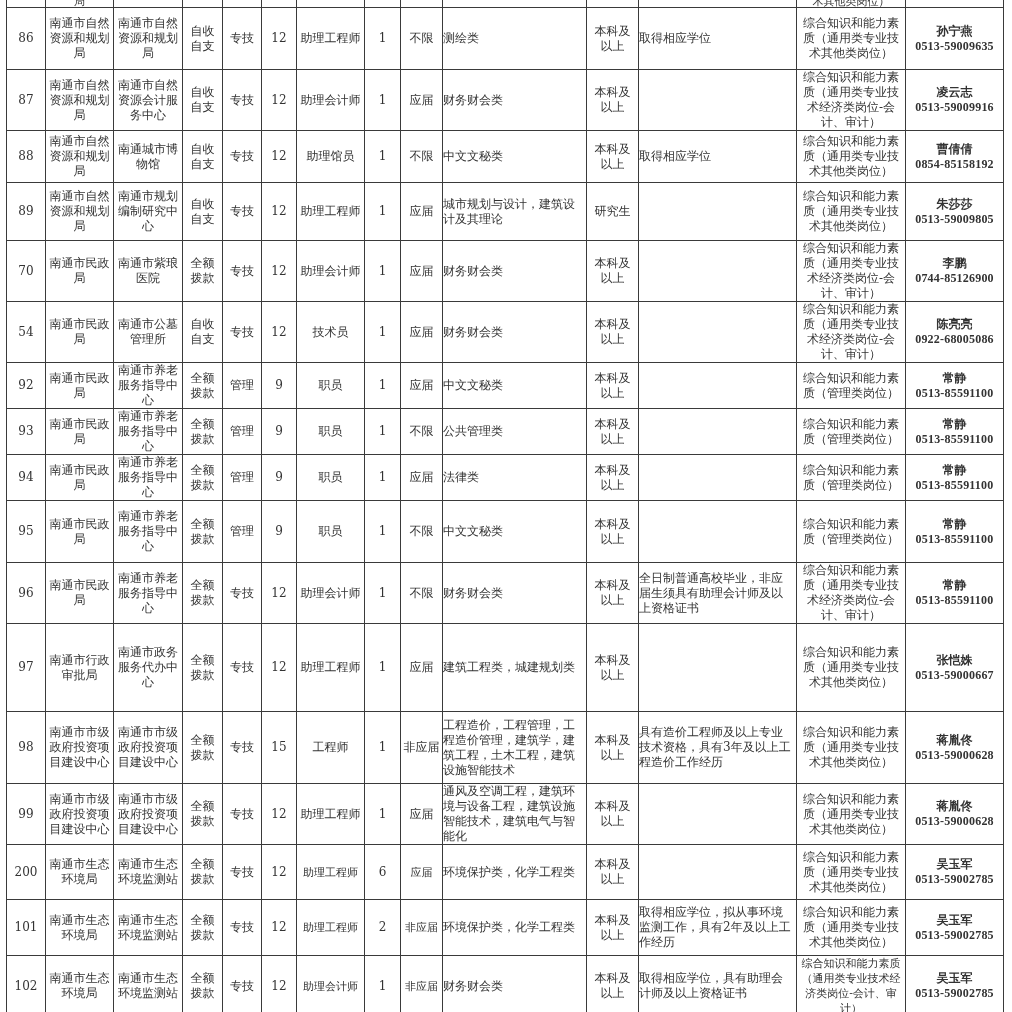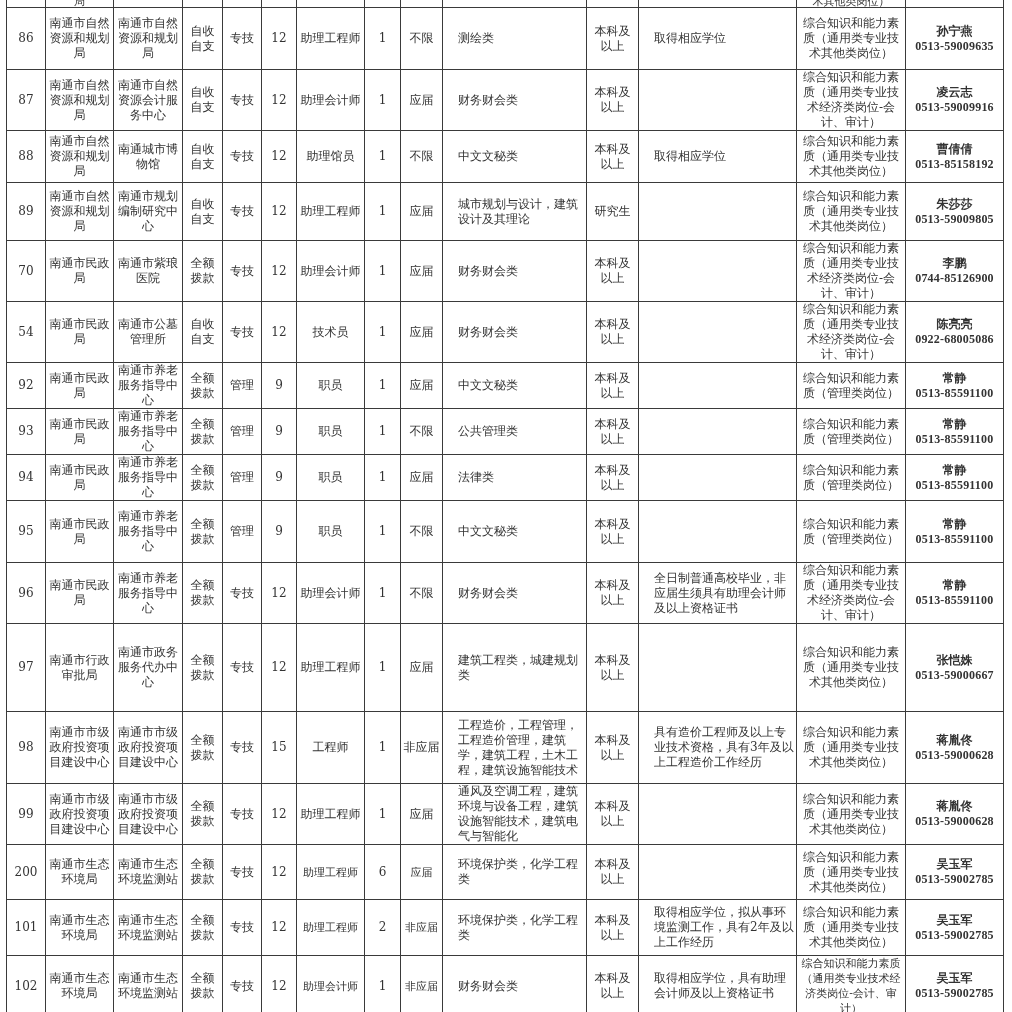--- a/index.html
+++ b/index.html
@@ -14,21 +14,21 @@
     line-height: 15px;
   }
   table.jobs td {
     border: 1.5px solid #3a3a3a;
     padding: 0 2px;
     text-align: center;
     vertical-align: middle;
     overflow: hidden;
     word-break: break-all;
   }
-  table.jobs td.left { text-align: left; padding-left: 15px; }
+  table.jobs td.left { text-align: left; padding-left: 0; }
   table.jobs td.small { font-size: 11px; }
   .contact-name, .contact-phone { display: block; font-weight: bold; }
   .contact-phone { font-family: "Liberation Serif", "DejaVu Serif", serif; font-size: 12px; letter-spacing: 0.2px; }
   tr.partial td { height: 10px; }
 </style>
 </head>
 <body>
 
 <div class="sheet">
   <table class="jobs">
@@ -115,21 +115,21 @@
     <td>12</td>
     <td>助理馆员</td>
     <td>1</td>
     <td>不限</td>
     <td class="left">中文文秘类</td>
     <td>本科及以上</td>
     <td class="left">取得相应学位</td>
     <td>综合知识和能力素质（通用类专业技术其他类岗位）</td>
     <td>
       <span class="contact-name">曹倩倩</span>
-      <span class="contact-phone">0513-85158192</span>
+      <span class="contact-phone">0854-85158192</span>
     </td>
   </tr>
 
   <tr style="height: 58px;">
     <td>89</td>
     <td>南通市自然资源和规划局</td>
     <td>南通市规划编制研究中心</td>
     <td>自收自支</td>
     <td>专技</td>
     <td>12</td>

